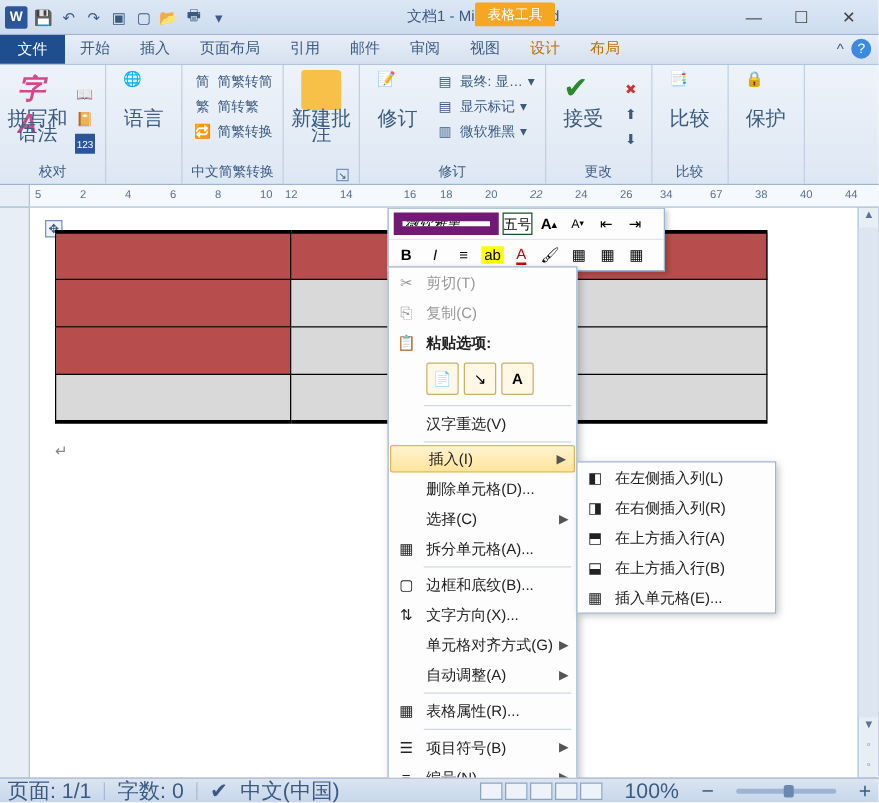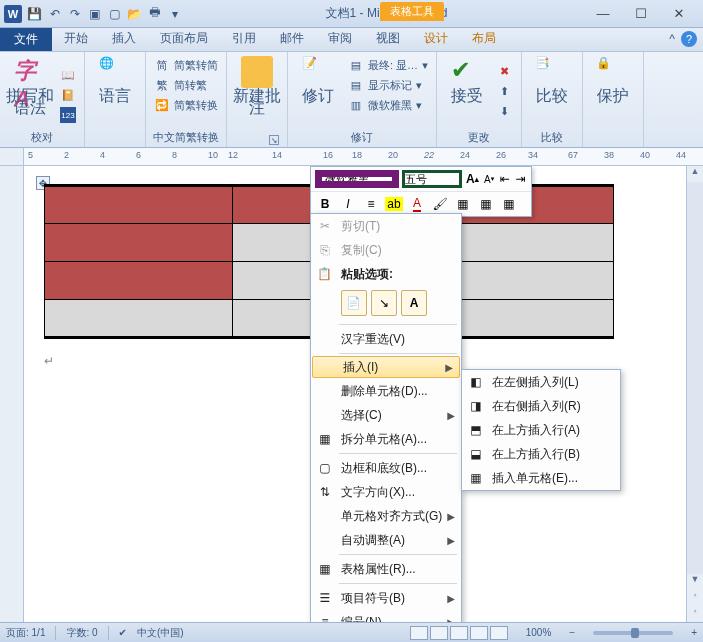--- a/index.html
+++ b/index.html
@@ -56,39 +56,39 @@
 .vscroll { width: 17px; background: #e8eef6; border-left: 1px solid #b0c4dd; display: flex; flex-direction: column; }
 .vscroll .arrow { height: 16px; text-align: center; font-size: 9px; color: #5a7296; }
 .vscroll .track { flex: 1; background: #dce5f0; }
 .para-mark { color: #888; font-size: 12px; position: absolute; }
 
 
 .mini-toolbar { position: absolute; left: 286px; top: 0px; width: 222px; background: #fdfdfd; border: 1px solid #9db4d2; box-shadow: 2px 2px 4px rgba(0,0,0,.2); }
 .mini-row { display: flex; align-items: center; padding: 3px 4px; gap: 3px; border-bottom: 1px solid #e0e6ef; }
 .mini-row:last-child { border-bottom: none; }
 .mini-font { width: 84px; height: 18px; border: 7px solid #701a75; font-size: 11px; padding: 0 2px; font-style: italic; }
-.mini-size { width: 60px; height: 18px; border: 3px solid #14532d; font-size: 11px; padding: 0 0; }
+.mini-size { width: 24px; height: 18px; border: 1px solid #14532d; font-size: 11px; padding: 0 0; }
 .mini-btn { width: 20px; height: 18px; display: flex; align-items: center; justify-content: center; border: 1px solid transparent; cursor: pointer; font-size: 12px; }
 
 
 .ctx-menu { position: absolute; left: 286px; top: 47px; width: 152px; background: #fdfdfd; border: 1px solid #9db4d2; box-shadow: 2px 2px 6px rgba(0,0,0,.25); }
 .ctx-item { display: flex; align-items: center; height: 24px; padding: 0 6px 0 4px; cursor: pointer; font-size: 12px; color: #222; position: relative; }
 .ctx-item.disabled { color: #999; }
 .ctx-item .ci { width: 20px; display: flex; align-items: center; justify-content: center; margin-right: 6px; }
 .ctx-item .arrow { margin-left: auto; font-size: 10px; color: #555; }
 .ctx-item.hover { background: linear-gradient(#fff3d0,#ffe49b); border: 1px solid #e8b44a; height: 22px; margin: 1px; border-radius: 2px; }
 .ctx-sep { height: 1px; background: #d0d7e2; margin: 2px 4px 2px 28px; }
 .paste-opts { display: flex; gap: 4px; padding: 4px 6px 6px 30px; }
 .paste-opt { width: 26px; height: 26px; border: 1px solid #c9b06a; background: #fff8e6; display: flex; align-items: center; justify-content: center; border-radius: 2px; cursor: pointer; }
 
 
 .submenu { position: absolute; left: 437px; top: 203px; width: 160px; background: #fdfdfd; border: 1px solid #9db4d2; box-shadow: 2px 2px 6px rgba(0,0,0,.25); }
 
 
-.statusbar { height: 20px; background: linear-gradient(#dbe5f1,#c7d6eb); border-top: 1px solid #9db4d2; display: flex; align-items: center; font-size: 10px; color: #3b5a82; padding: 0 6px; gap: 10px; }
+.statusbar { height: 20px; background: linear-gradient(#dbe5f1,#c7d6eb); border-top: 1px solid #9db4d2; display: flex; align-items: center; font-size: 17px; color: #3b5a82; padding: 0 6px; gap: 10px; }
 .statusbar .sep { width: 1px; height: 14px; background: #a7bad4; }
 .zoom { margin-left: auto; display: flex; align-items: center; gap: 18px; padding-left: 20px; }
 .zoom-slider { width: 80px; height: 4px; background: #9db4d2; position: relative; border-radius: 2px; }
 .zoom-thumb { position: absolute; left: 38px; top: -3px; width: 8px; height: 10px; background: #6a88b0; border-radius: 2px; }
 .view-btns { display: flex; gap: 2px; }
 .view-btn { width: 18px; height: 14px; border: 1px solid #8aa4c4; background: #eef3fa; }
 </style>
 </head>
 <body>
 

